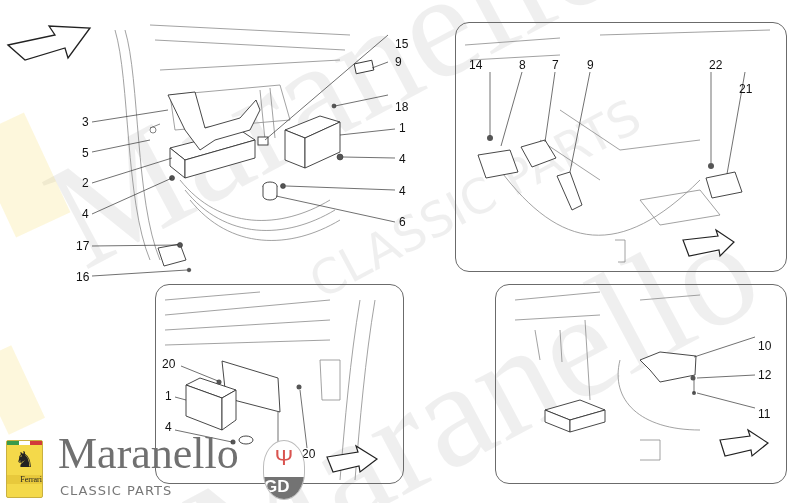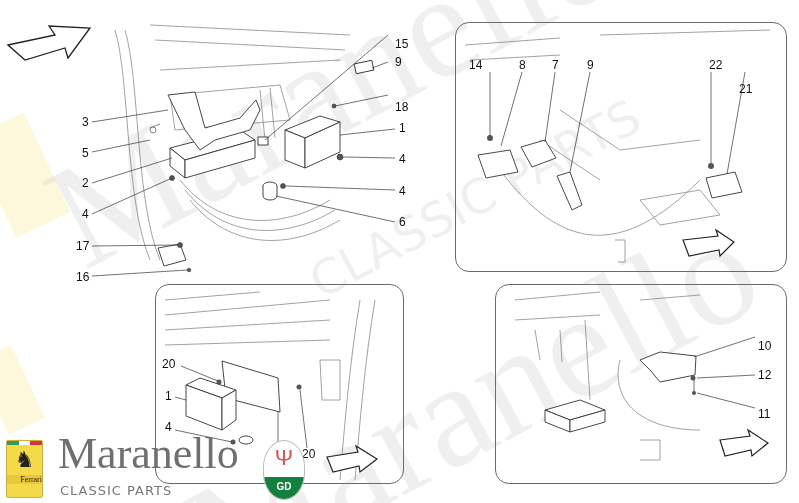--- a/index.html
+++ b/index.html
@@ -200,14 +200,14 @@
 <div style="position:absolute;left:6px;top:440px;width:35px;height:56px;background:#f4d94a;border:1px solid #c9b040;border-radius:2px;">
   <div style="height:4px;background:linear-gradient(to right,#3a9a4a 33%,#fff 33%,#fff 66%,#d23a3a 66%);"></div>
   <div style="text-align:center;font-size:22px;line-height:30px;color:#222;">♞</div>
   <div style="font-family:'Liberation Serif',serif;font-size:8px;text-align:right;color:#222;background:#e8c93c;">Ferrari</div>
 </div>
 <div class="logo-text" style="left:58px;top:430px;font-size:44px;line-height:48px;">Maranello</div>
 <div class="logo-sub" style="left:60px;top:483px;font-size:13px;">CLASSIC PARTS</div>
 
 <div style="position:absolute;left:263px;top:440px;width:40px;height:58px;border-radius:50%/45%;background:#fff;border:1px solid #bbb;overflow:hidden;">
   <div style="text-align:center;color:#d9534f;font-size:22px;line-height:26px;margin-top:4px;">Ψ</div>
-  <div style="position:absolute;bottom:0;left:0;right:0;height:22px;background:#15803d;color:#fff;font-weight:bold;font-size:10px;text-align:center;line-height:20px;">GD</div>
+  <div style="position:absolute;bottom:0;left:0;right:0;height:22px;background:#737373;color:#fff;font-weight:bold;font-size:17px;line-height:20px;">GD</div>
 </div>
 
 </body></html>

